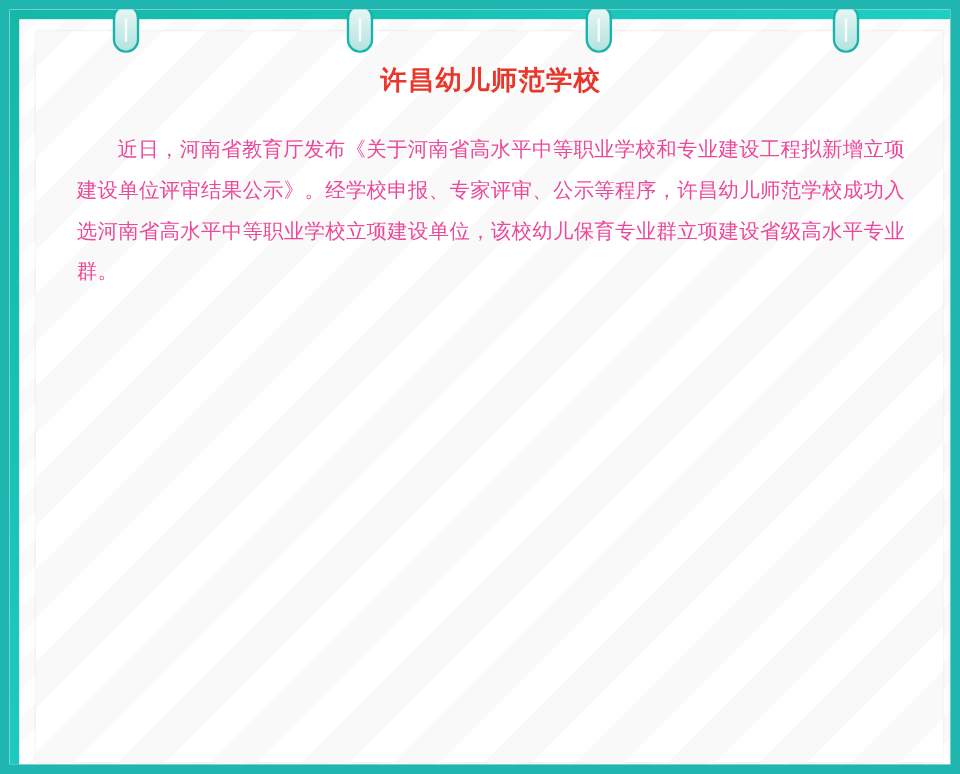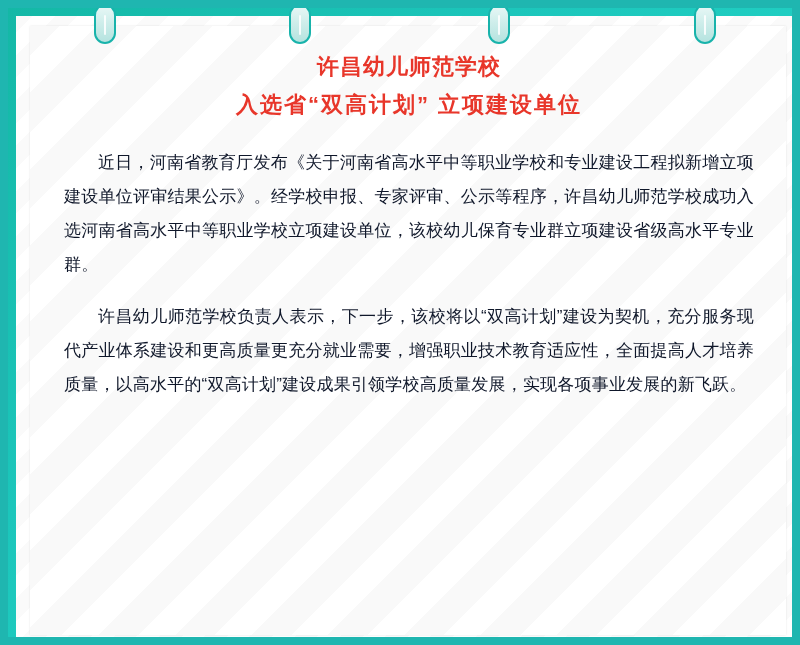--- a/index.html
+++ b/index.html
@@ -120,21 +120,21 @@
     line-height: 38px;
     letter-spacing: 1px;
   }
   .headline .line2 {
     display: block;
     letter-spacing: 2px;
   }
 
   .body-text {
     margin-top: 22px;
-    color: #0f172a;
+    color: #ec4899;
     font-size: 17px;
     line-height: 34px;
     text-align: justify;
     text-justify: inter-ideograph;
     letter-spacing: 0.2px;
   }
   .body-text p {
     margin: 0 0 18px 0;
     text-indent: 2em;
   }
@@ -146,26 +146,24 @@
 <div class="page">
   <div class="frame-band"></div>
 
   <div class="sheet">
     <div class="sheet-texture"></div>
 
     <div class="content">
 
       <div class="headline">
         <span>许昌幼儿师范学校</span>
-        <span class="line2">入选省“双高计划” 立项建设单位</span>
       </div>
 
       <div class="body-text">
         <p>近日，河南省教育厅发布《关于河南省高水平中等职业学校和专业建设工程拟新增立项建设单位评审结果公示》。经学校申报、专家评审、公示等程序，许昌幼儿师范学校成功入选河南省高水平中等职业学校立项建设单位，该校幼儿保育专业群立项建设省级高水平专业群。</p>
-        <p>许昌幼儿师范学校负责人表示，下一步，该校将以“双高计划”建设为契机，充分服务现代产业体系建设和更高质量更充分就业需要，增强职业技术教育适应性，全面提高人才培养质量，以高水平的“双高计划”建设成果引领学校高质量发展，实现各项事业发展的新飞跃。</p>
       </div>
 
     </div>
   </div>
 
   <div class="clip clip-1"></div>
   <div class="clip clip-2"></div>
   <div class="clip clip-3"></div>
   <div class="clip clip-4"></div>
 </div>

